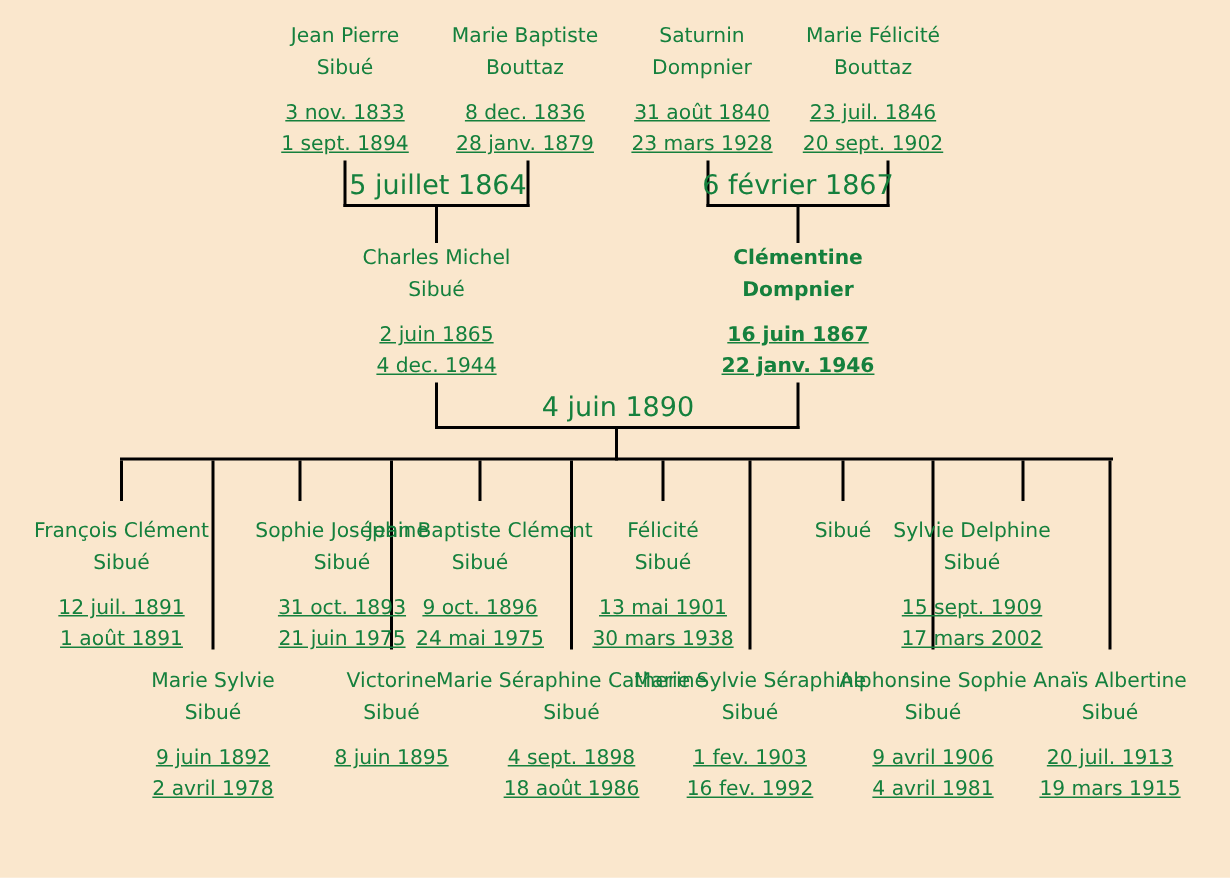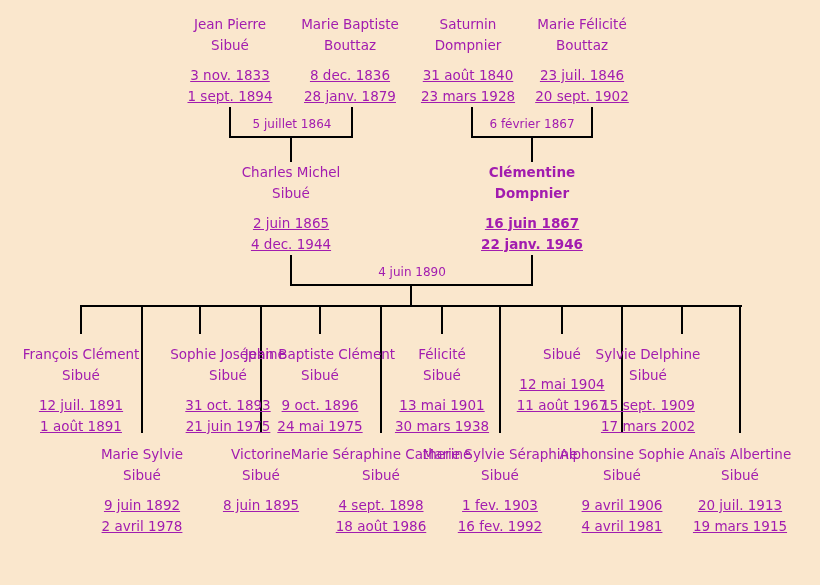--- a/index.html
+++ b/index.html
@@ -1,42 +1,42 @@
 <!DOCTYPE html>
 <html><head>
 <meta charset="utf-8">
 <style>
   html,body{margin:0;padding:0;}
   #stage{
     position:relative;
     width:820px;height:585px;
     background:#fae7cd;
     font-family:"DejaVu Sans", sans-serif;
-    color:#a21caf;
+    color:#15803d;
     overflow:hidden;
   }
   .person{
     position:absolute;
     transform:translateX(-50%);
     text-align:center;
     white-space:nowrap;
     font-size:13.5px;
   }
   .pname{line-height:21px;}
   .pdates{margin-top:9px;text-decoration:underline;}
   .pdates div{line-height:21px;}
   .bold{font-weight:bold;}
   .vline,.hline{position:absolute;background:#000;}
   .vline{width:2px;}
   .hline{height:2px;}
   .mlabel{
     position:absolute;
     transform:translateX(-50%);
     white-space:nowrap;
-    font-size:12px;
+    font-size:18px;
     line-height:20px;
   }
 </style>
 </head>
 <body>
 
 <div id="stage">
 
   <div class="person" style="left:230px;top:14px;">
     <div class="pname">Jean Pierre</div>
@@ -149,24 +149,20 @@
   <div class="person" style="left:442px;top:344px;">
     <div class="pname">Félicité</div>
     <div class="pname">Sibué</div>
     <div class="pdates">
       <div>13 mai 1901</div>
       <div>30 mars 1938</div>
     </div>
   </div>
   <div class="person" style="left:562px;top:344px;">
     <div class="pname">Sibué</div>
-    <div class="pdates">
-      <div>12 mai 1904</div>
-      <div>11 août 1967</div>
-    </div>
   </div>
   <div class="person" style="left:648px;top:344px;">
     <div class="pname">Sylvie Delphine</div>
     <div class="pname">Sibué</div>
     <div class="pdates">
       <div>15 sept. 1909</div>
       <div>17 mars 2002</div>
     </div>
   </div>
 

